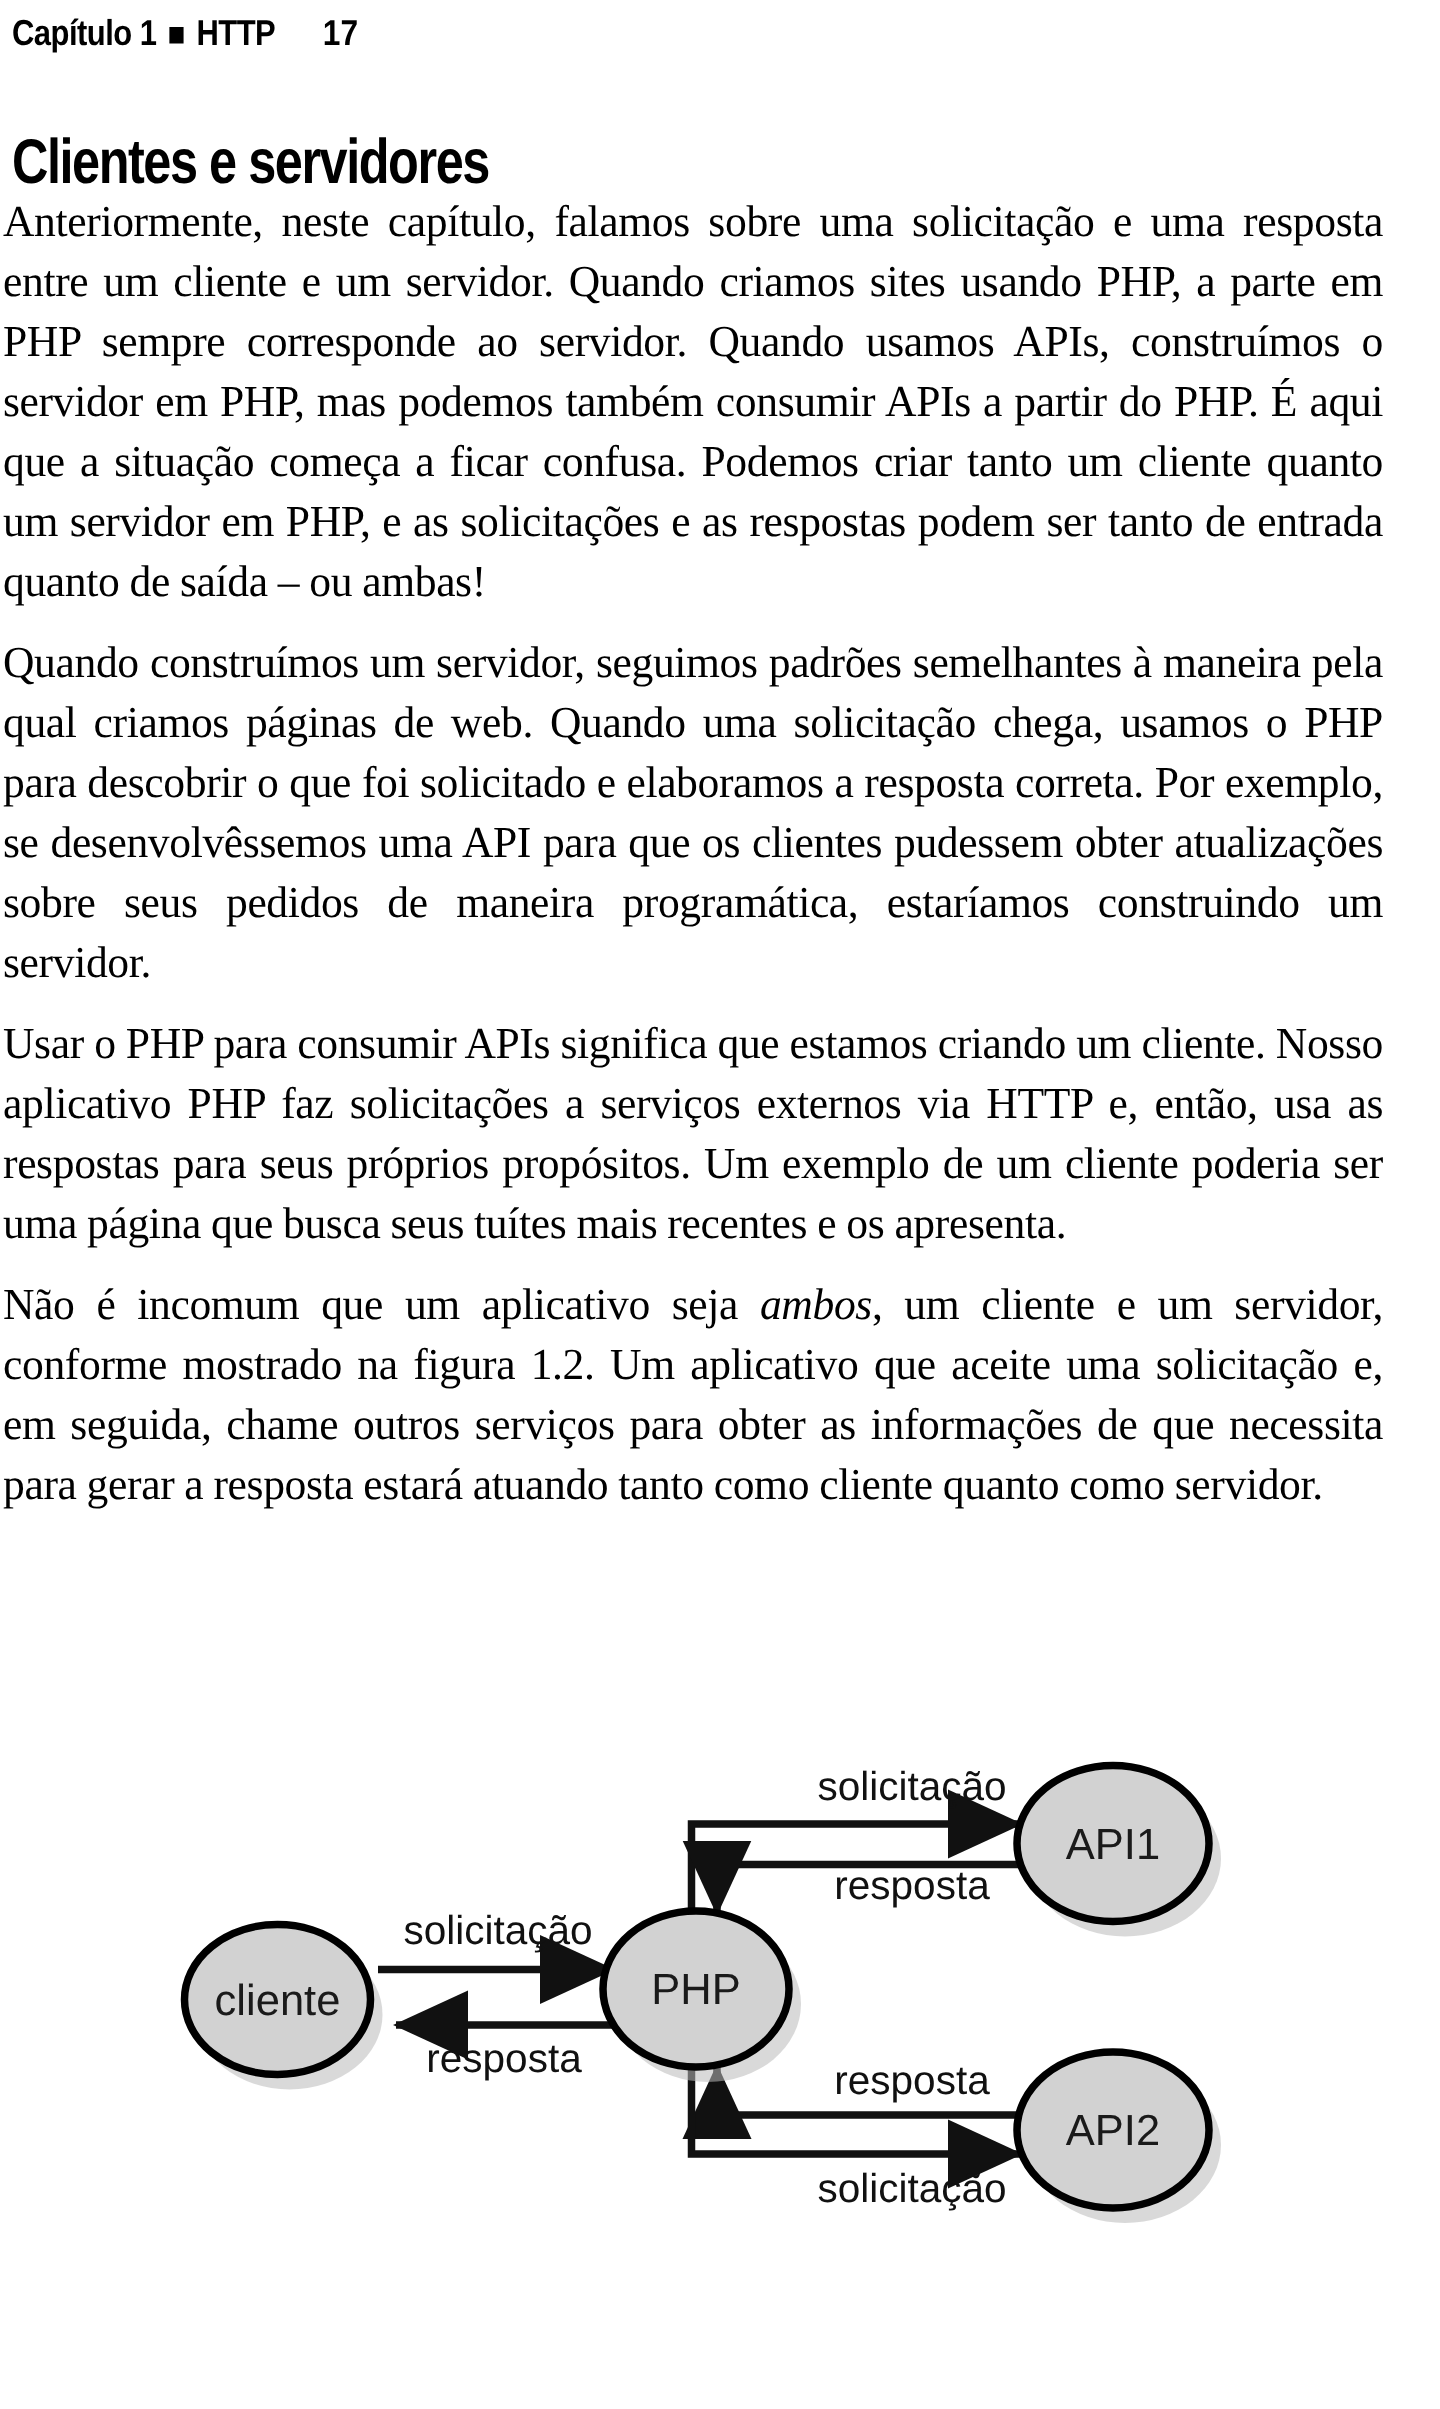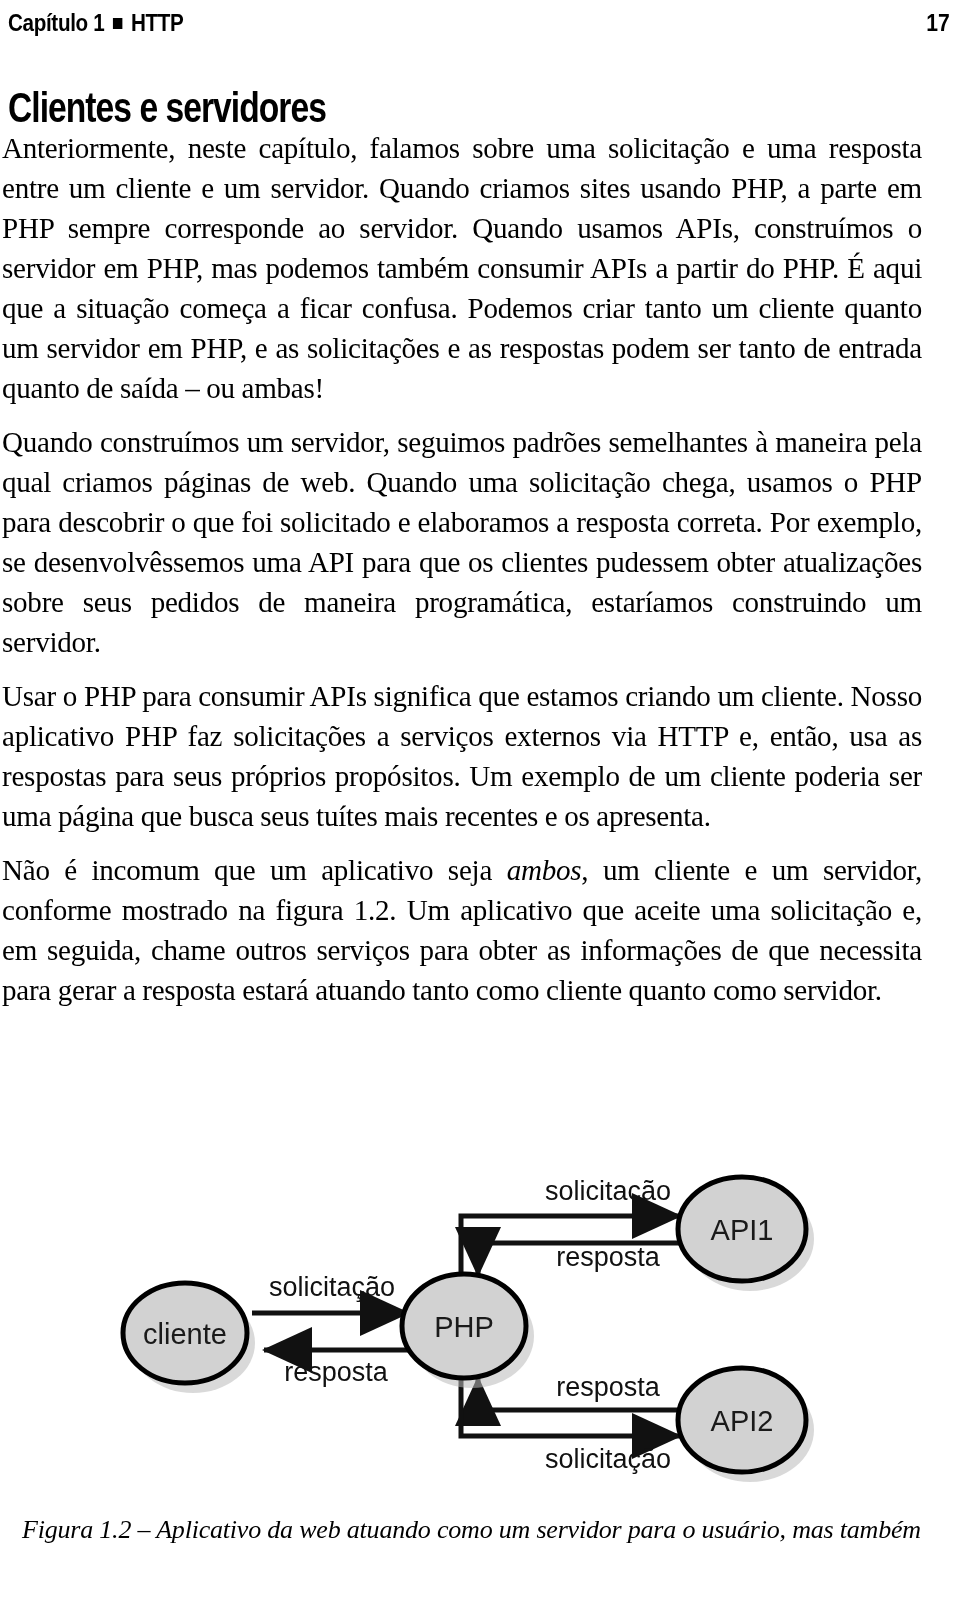--- a/index.html
+++ b/index.html
@@ -18,21 +18,20 @@
 
   
   .running-head {
     position: absolute;
     top: 6px;
     left: 8px;
     right: 10px;
     height: 34px;
     display: flex;
     align-items: center;
-    justify-content: space-between;
   }
   .running-head-left {
     font-family: "Liberation Sans", "DejaVu Sans", sans-serif;
     font-weight: bold;
     font-size: 24px;
     letter-spacing: -0.4px;
     transform: scaleX(0.86);
     transform-origin: left center;
     white-space: nowrap;
     display: flex;
@@ -226,14 +225,13 @@
 
     <g>
       <ellipse cx="745" cy="296" rx="64" ry="52" fill="#b9b9b9" opacity="0.55" transform="translate(5,6)"></ellipse>
       <ellipse cx="742" cy="292" rx="64" ry="52" fill="#d2d2d2" stroke="#000000" stroke-width="5"></ellipse>
       <text class="node-label" x="742" y="293">API2</text>
     </g>
   </svg>
 </div>
 
 <div class="figure-caption">
-  <span class="caption-line first">Figura 1.2 – Aplicativo da web atuando como um servidor para o usuário, mas também</span>
 </div>
 
 </body></html>

